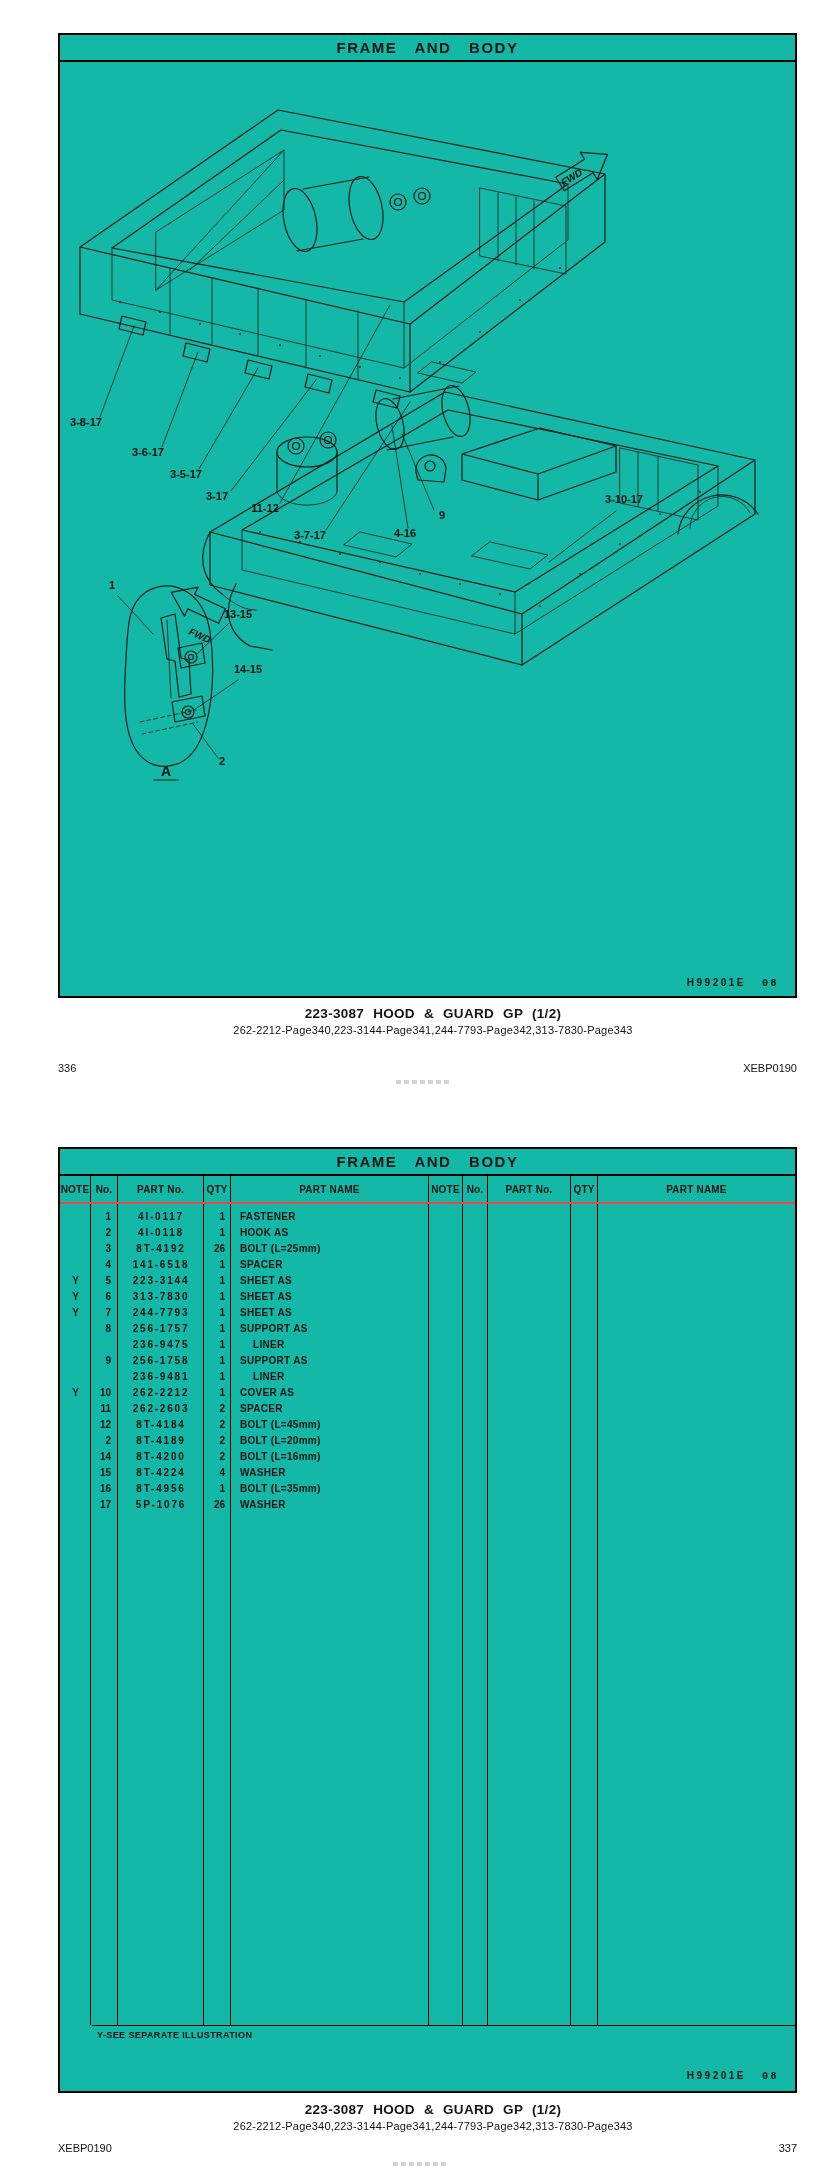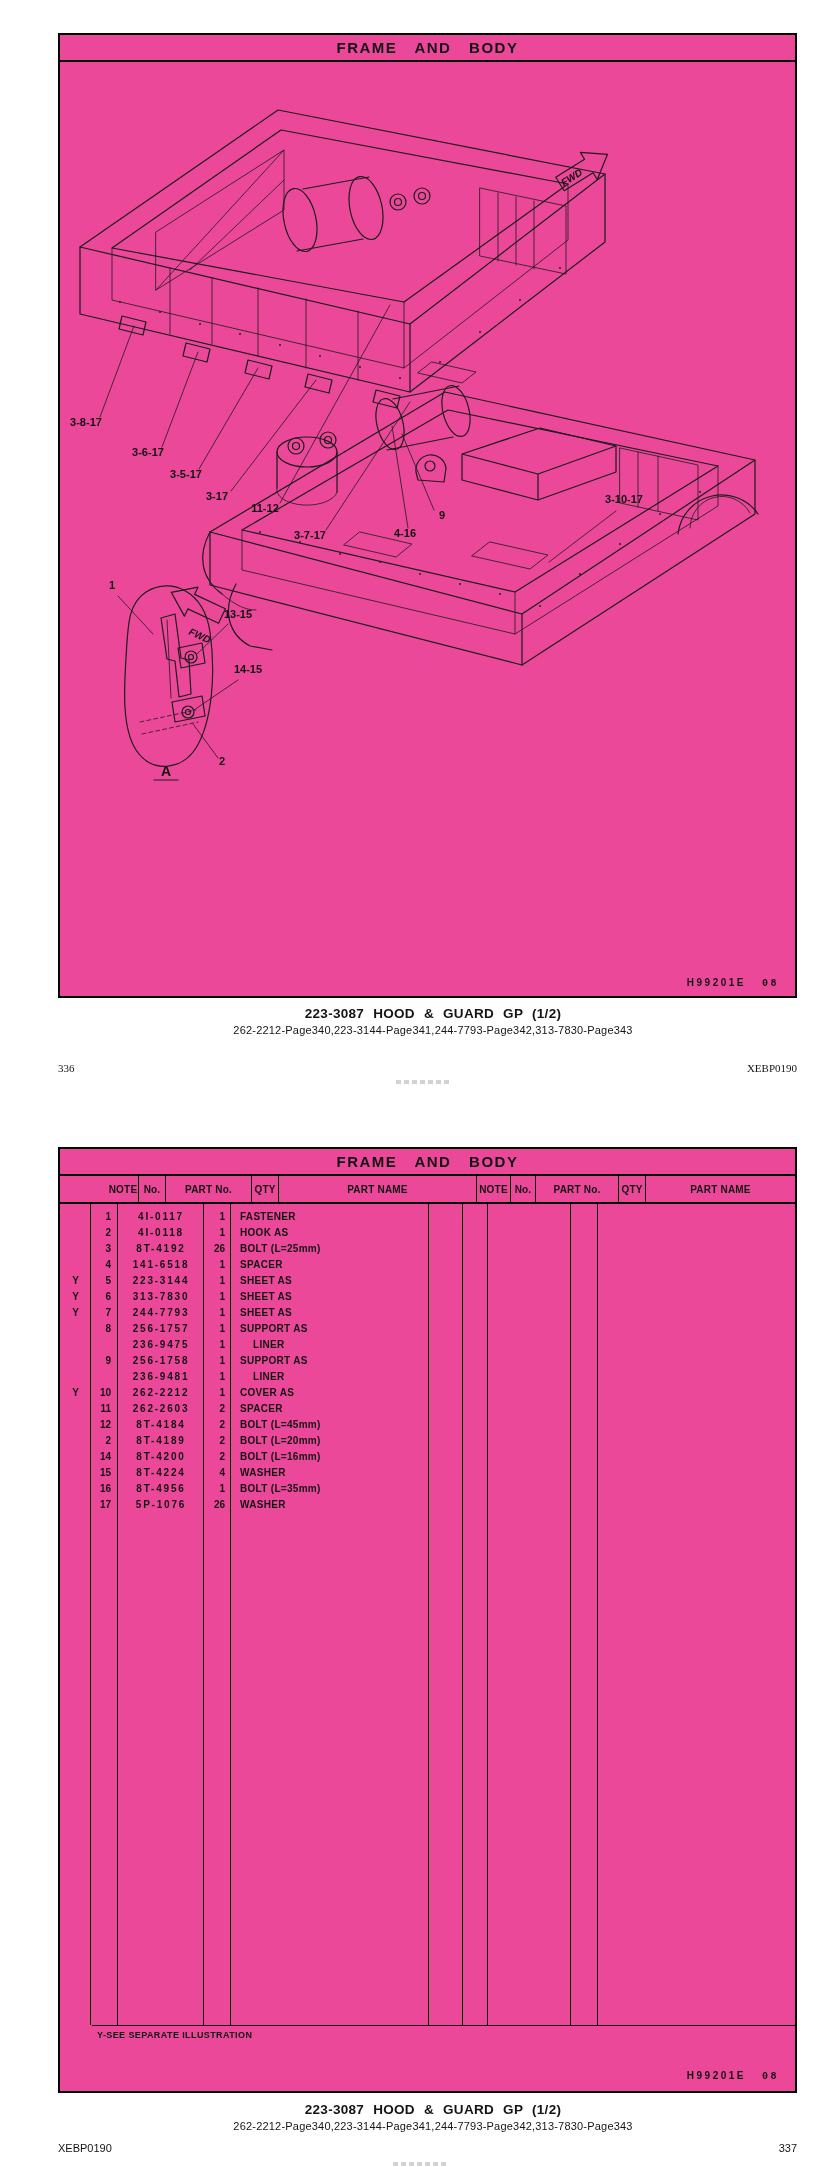--- a/index.html
+++ b/index.html
@@ -1,38 +1,38 @@
 <!DOCTYPE html>
 <html><head>
 <meta charset="utf-8">
 <style>
   html,body{margin:0;padding:0;}
   body{
     width:840px;height:2178px;background:#ffffff;position:relative;
     font-family:"Liberation Sans","DejaVu Sans",sans-serif;color:#141414;
     -webkit-font-smoothing:antialiased;
   }
-  .pagebox{position:absolute;left:58px;width:739px;border:2px solid #000;background:#ec4899;box-sizing:border-box;}
+  .pagebox{position:absolute;left:58px;width:739px;border:2px solid #000;background:#14b8a6;box-sizing:border-box;}
   #p1{top:33px;height:965px;}
   #p2{top:1147px;height:946px;display:flex;flex-direction:column;}
   .titlebar{height:25px;border-bottom:2px solid #000;display:flex;align-items:center;justify-content:center;
     font-size:15px;font-weight:bold;letter-spacing:1.5px;word-spacing:12px;}
   
   .drawwrap{position:relative;flex:1;height:936px;}
   svg{display:block;}
   .ln{fill:none;stroke:#1c1c1c;stroke-width:1.2;stroke-linejoin:round;stroke-linecap:round;}
   .thin{stroke-width:0.8;}
   .callout{font-size:11px;font-weight:bold;fill:#111;}
   .detailA{font-size:14px;font-weight:bold;fill:#111;}
   .fwdtxt{font-size:10px;font-weight:bold;font-style:italic;fill:#111;}
   .dot{fill:#222;stroke:none;}
   .doccode{position:absolute;bottom:9px;right:16px;font-size:10px;font-weight:bold;letter-spacing:2.5px;white-space:nowrap;}
   .doccode .rev{margin-left:16px;font-family:Liberation Mono, monospace;}
   
-  .thead{display:grid;grid-template-columns:31px 27px 86px 27px 198px 34px 25px 83px 27px 1fr;height:26px;border-bottom:2px solid #000000;padding-left:48px;}
+  .thead{display:grid;grid-template-columns:31px 27px 86px 27px 198px 34px 25px 83px 27px 1fr;height:26px;border-bottom:2px solid #ef4444;}
   .hc{border-right:1px solid #000;box-sizing:border-box;display:flex;align-items:center;justify-content:center;
     font-size:10px;font-weight:bold;letter-spacing:0.2px;}
   .hc:last-child{border-right:none;}
   .tbody{position:relative;flex:1;overflow:hidden;}
   .cols{position:absolute;inset:0;display:grid;grid-template-columns:31px 27px 86px 27px 198px 34px 25px 83px 27px 1fr;}
   .col{border-right:1px solid #000;box-sizing:border-box;}
   .col:last-child{border-right:none;}
   .rows{position:absolute;top:5px;left:0;width:369px;}
   .trow{display:grid;grid-template-columns:31px 27px 86px 27px 198px;height:16px;}
   .c{font-size:10px;font-weight:bold;line-height:16px;white-space:nowrap;box-sizing:border-box;}
@@ -46,21 +46,21 @@
   .footnote{position:absolute;top:4px;left:5px;font-size:9px;font-weight:bold;letter-spacing:0.4px;}
   
   .caption{position:absolute;left:13px;width:840px;text-align:center;white-space:nowrap;}
   .cap-title{font-size:13.5px;font-weight:bold;word-spacing:5px;letter-spacing:0.3px;}
   .cap-refs{font-size:11px;letter-spacing:0.2px;}
   #cap1-title{top:1006px;}
   #cap1-refs{top:1024px;}
   #cap2-title{top:2102px;}
   #cap2-refs{top:2120px;}
   .pagefoot{position:absolute;left:58px;width:739px;display:flex;justify-content:space-between;font-size:11px;}
-  #foot1{top:1062px;font-family:Liberation Serif, serif;}
+  #foot1{top:1062px;}
   #foot2{top:2142px;}
   .printmark{position:absolute;height:4px;width:54px;opacity:.75;
     background:repeating-linear-gradient(90deg,#c4c4c4 0 5px,transparent 5px 8px);}
   #pm1{top:1080px;left:396px;}
   #pm2{top:2162px;left:393px;}
 </style>
 </head>
 <body>
 
 <div class="pagebox" id="p1">

